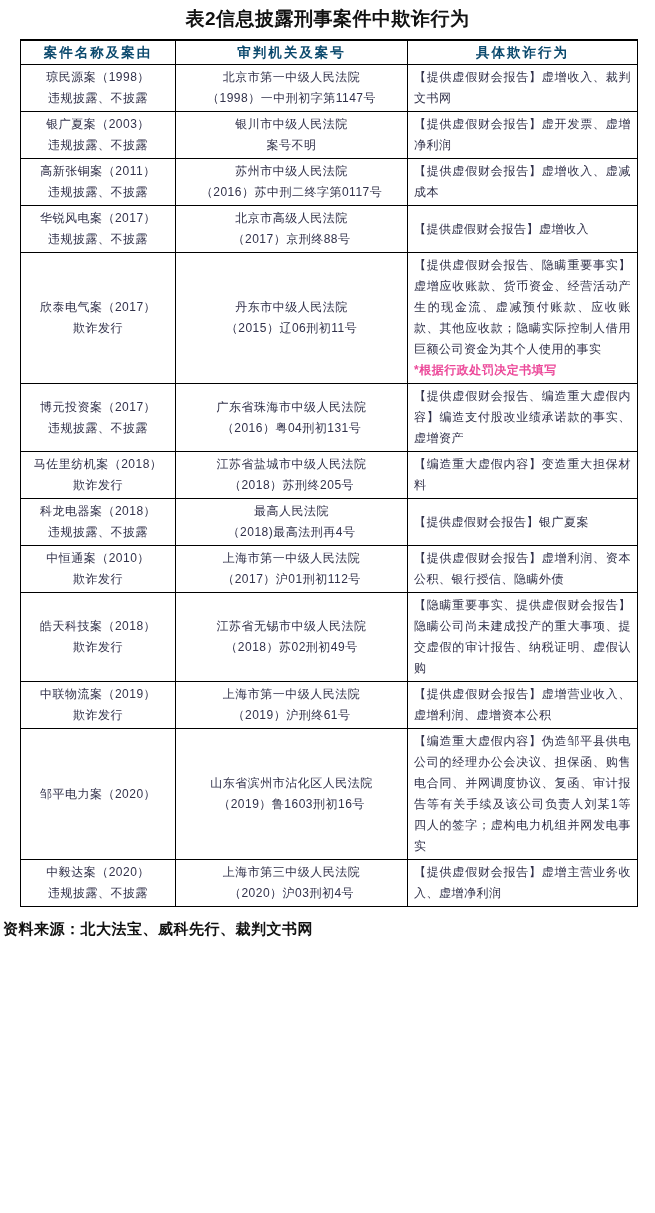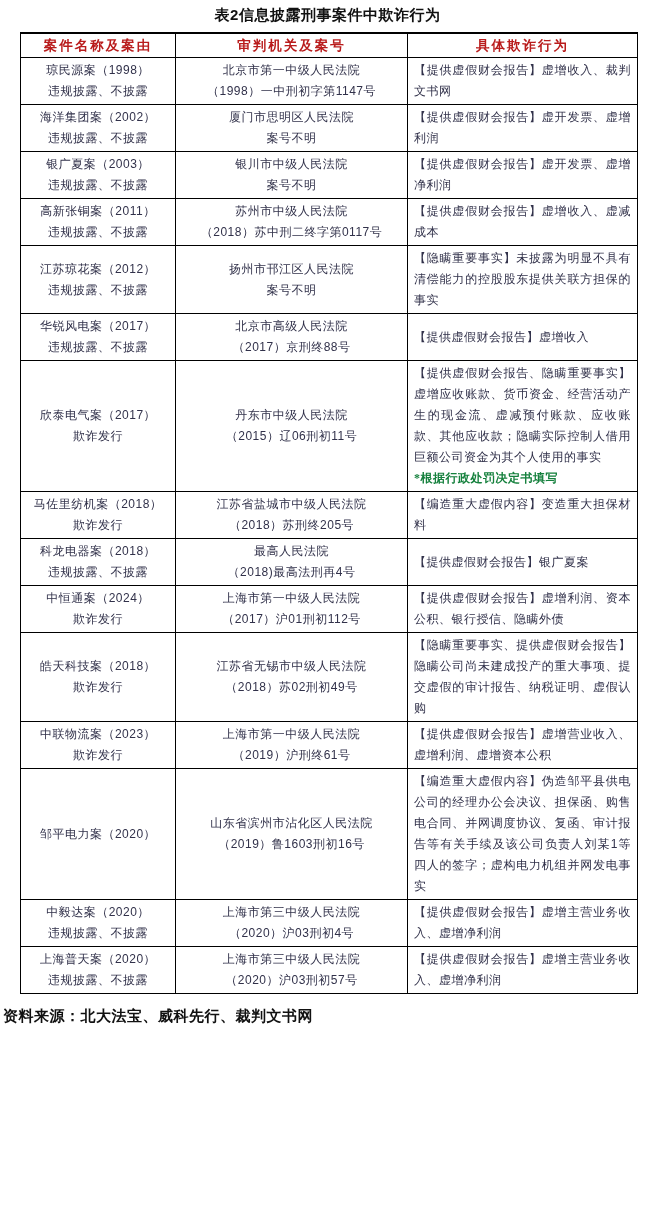--- a/index.html
+++ b/index.html
@@ -12,40 +12,40 @@
     width: 655px;
     box-sizing: border-box;
   }
   .doc {
     width: 655px;
     padding-top: 4px;
   }
   .doc-title {
     text-align: center;
     font-weight: bold;
-    font-size: 15px;
+    font-size: 19px;
     color: #111111;
     letter-spacing: 0.5px;
     padding: 2px 0 7px 0;
   }
   table.case-table {
     border-collapse: collapse;
     table-layout: fixed;
     width: 617px;
     margin-left: 20px;
     border-top: 2px solid #000;
   }
   col.c1 { width: 155px; }
   col.c2 { width: 232px; }
   col.c3 { width: 230px; }
   .case-table th {
     border: 1.5px solid #000;
     font-weight: bold;
     font-size: 13.5px;
-    color: #b91c1c;
+    color: #0c4a6e;
     text-align: center;
     padding: 2px 2px;
     line-height: 19px;
     letter-spacing: 2px;
   }
   .case-table td {
     border: 1.5px solid #000;
     font-size: 12px;
     line-height: 21px;
     color: #31314a;
@@ -59,23 +59,22 @@
   }
   td.cell-beh {
     text-align: justify;
     text-align-last: left;
     text-justify: inter-character;
     padding: 2px 6px;
     letter-spacing: 0.5px;
   }
   .beh-note {
     font-weight: bold;
-    color: #15803d;
-    letter-spacing: 0.5px;
-    font-family: Liberation Serif, serif;
+    color: #ec4899;
+    letter-spacing: 0.5px;
   }
   .doc-footer {
     font-weight: bold;
     font-size: 15px;
     color: #111111;
     padding: 13px 0 6px 3px;
     letter-spacing: 0.5px;
   }
 </style>
 </head>
@@ -100,117 +99,103 @@
     </thead>
     <tbody>
       <tr>
         <td class="cell-center">琼民源案（1998）
 违规披露、不披露</td>
         <td class="cell-center">北京市第一中级人民法院
 （1998）一中刑初字第1147号</td>
         <td class="cell-beh">【提供虚假财会报告】虚增收入、裁判文书网</td>
       </tr>
       <tr>
-        <td class="cell-center">海洋集团案（2002）
-违规披露、不披露</td>
-        <td class="cell-center">厦门市思明区人民法院
-案号不明</td>
-        <td class="cell-beh">【提供虚假财会报告】虚开发票、虚增利润</td>
-      </tr>
-      <tr>
         <td class="cell-center">银广夏案（2003）
 违规披露、不披露</td>
         <td class="cell-center">银川市中级人民法院
 案号不明</td>
         <td class="cell-beh">【提供虚假财会报告】虚开发票、虚增净利润</td>
       </tr>
       <tr>
         <td class="cell-center">高新张铜案（2011）
 违规披露、不披露</td>
         <td class="cell-center">苏州市中级人民法院
-（2018）苏中刑二终字第0117号</td>
+（2016）苏中刑二终字第0117号</td>
         <td class="cell-beh">【提供虚假财会报告】虚增收入、虚减成本</td>
-      </tr>
-      <tr>
-        <td class="cell-center">江苏琼花案（2012）
-违规披露、不披露</td>
-        <td class="cell-center">扬州市邗江区人民法院
-案号不明</td>
-        <td class="cell-beh">【隐瞒重要事实】未披露为明显不具有清偿能力的控股股东提供关联方担保的事实</td>
       </tr>
       <tr>
         <td class="cell-center">华锐风电案（2017）
 违规披露、不披露</td>
         <td class="cell-center">北京市高级人民法院
 （2017）京刑终88号</td>
         <td class="cell-beh">【提供虚假财会报告】虚增收入</td>
       </tr>
       <tr>
         <td class="cell-center">欣泰电气案（2017）
 欺诈发行</td>
         <td class="cell-center">丹东市中级人民法院
 （2015）辽06刑初11号</td>
         <td class="cell-beh">
           <span>【提供虚假财会报告、隐瞒重要事实】虚增应收账款、货币资金、经营活动产生的现金流、虚减预付账款、应收账款、其他应收款；隐瞒实际控制人借用巨额公司资金为其个人使用的事实</span>
           <div class="beh-note">*根据行政处罚决定书填写</div>
         </td>
       </tr>
       <tr>
+        <td class="cell-center">博元投资案（2017）
+违规披露、不披露</td>
+        <td class="cell-center">广东省珠海市中级人民法院
+（2016）粤04刑初131号</td>
+        <td class="cell-beh">【提供虚假财会报告、编造重大虚假内容】编造支付股改业绩承诺款的事实、虚增资产</td>
+      </tr>
+      <tr>
         <td class="cell-center">马佐里纺机案（2018）
 欺诈发行</td>
         <td class="cell-center">江苏省盐城市中级人民法院
 （2018）苏刑终205号</td>
         <td class="cell-beh">【编造重大虚假内容】变造重大担保材料</td>
       </tr>
       <tr>
         <td class="cell-center">科龙电器案（2018）
 违规披露、不披露</td>
         <td class="cell-center">最高人民法院
 （2018)最高法刑再4号</td>
         <td class="cell-beh">【提供虚假财会报告】银广夏案</td>
       </tr>
       <tr>
-        <td class="cell-center">中恒通案（2024）
+        <td class="cell-center">中恒通案（2010）
 欺诈发行</td>
         <td class="cell-center">上海市第一中级人民法院
 （2017）沪01刑初112号</td>
         <td class="cell-beh">【提供虚假财会报告】虚增利润、资本公积、银行授信、隐瞒外债</td>
       </tr>
       <tr>
         <td class="cell-center">皓天科技案（2018）
 欺诈发行</td>
         <td class="cell-center">江苏省无锡市中级人民法院
 （2018）苏02刑初49号</td>
         <td class="cell-beh">【隐瞒重要事实、提供虚假财会报告】隐瞒公司尚未建成投产的重大事项、提交虚假的审计报告、纳税证明、虚假认购</td>
       </tr>
       <tr>
-        <td class="cell-center">中联物流案（2023）
+        <td class="cell-center">中联物流案（2019）
 欺诈发行</td>
         <td class="cell-center">上海市第一中级人民法院
 （2019）沪刑终61号</td>
         <td class="cell-beh">【提供虚假财会报告】虚增营业收入、虚增利润、虚增资本公积</td>
       </tr>
       <tr>
         <td class="cell-center">邹平电力案（2020）</td>
         <td class="cell-center">山东省滨州市沾化区人民法院
 （2019）鲁1603刑初16号</td>
         <td class="cell-beh">【编造重大虚假内容】伪造邹平县供电公司的经理办公会决议、担保函、购售电合同、并网调度协议、复函、审计报告等有关手续及该公司负责人刘某1等四人的签字；虚构电力机组并网发电事实</td>
       </tr>
       <tr>
         <td class="cell-center">中毅达案（2020）
 违规披露、不披露</td>
         <td class="cell-center">上海市第三中级人民法院
 （2020）沪03刑初4号</td>
         <td class="cell-beh">【提供虚假财会报告】虚增主营业务收入、虚增净利润</td>
       </tr>
-      <tr>
-        <td class="cell-center">上海普天案（2020）
-违规披露、不披露</td>
-        <td class="cell-center">上海市第三中级人民法院
-（2020）沪03刑初57号</td>
-        <td class="cell-beh">【提供虚假财会报告】虚增主营业务收入、虚增净利润</td>
-      </tr>
     </tbody>
   </table>
 
   <div class="doc-footer">资料来源：北大法宝、威科先行、裁判文书网</div>
 
 </div>
 
 </body></html>

